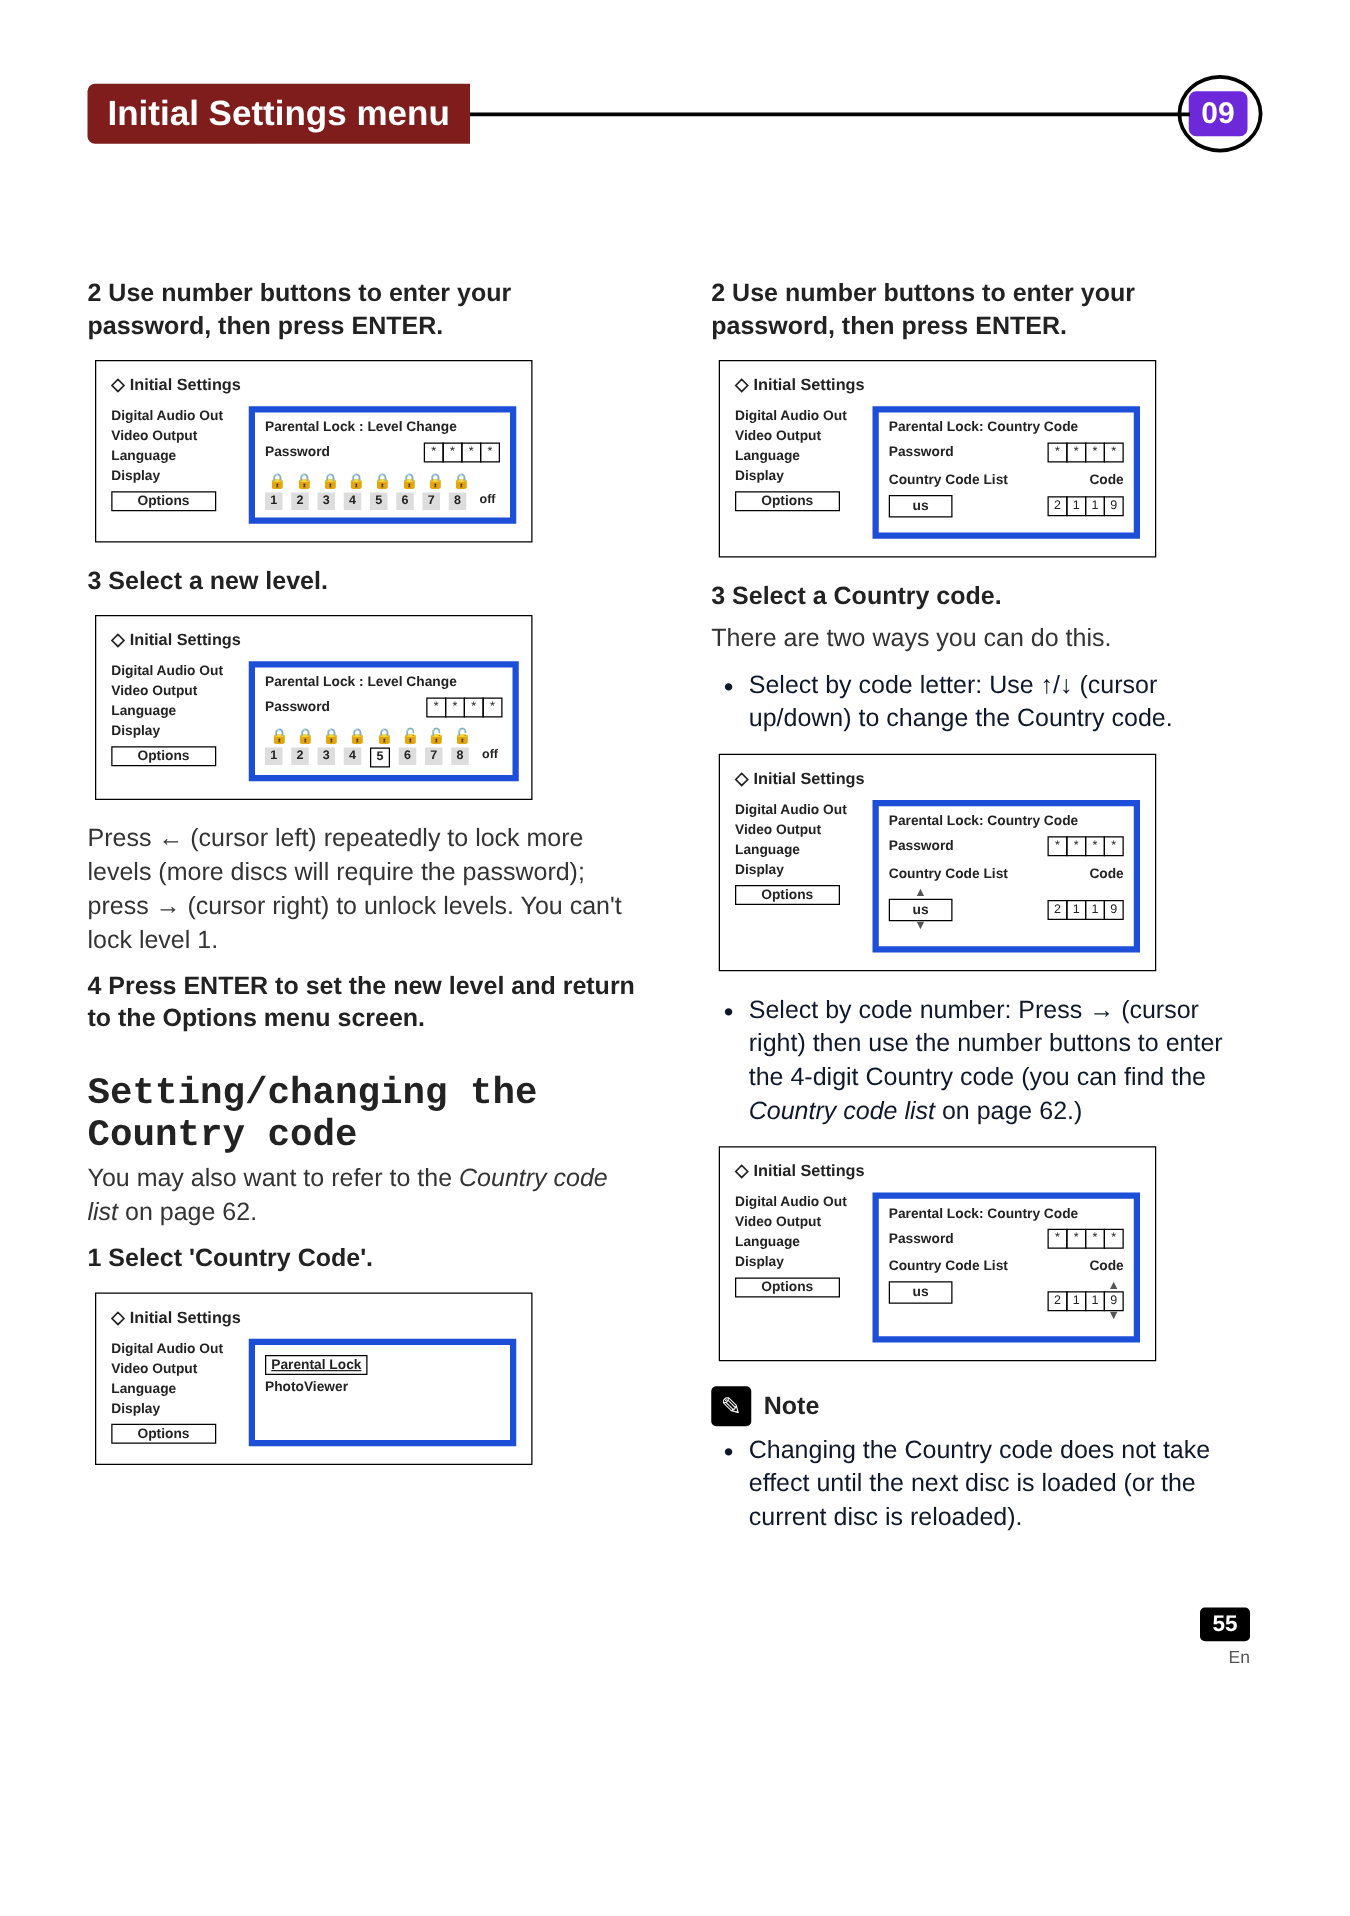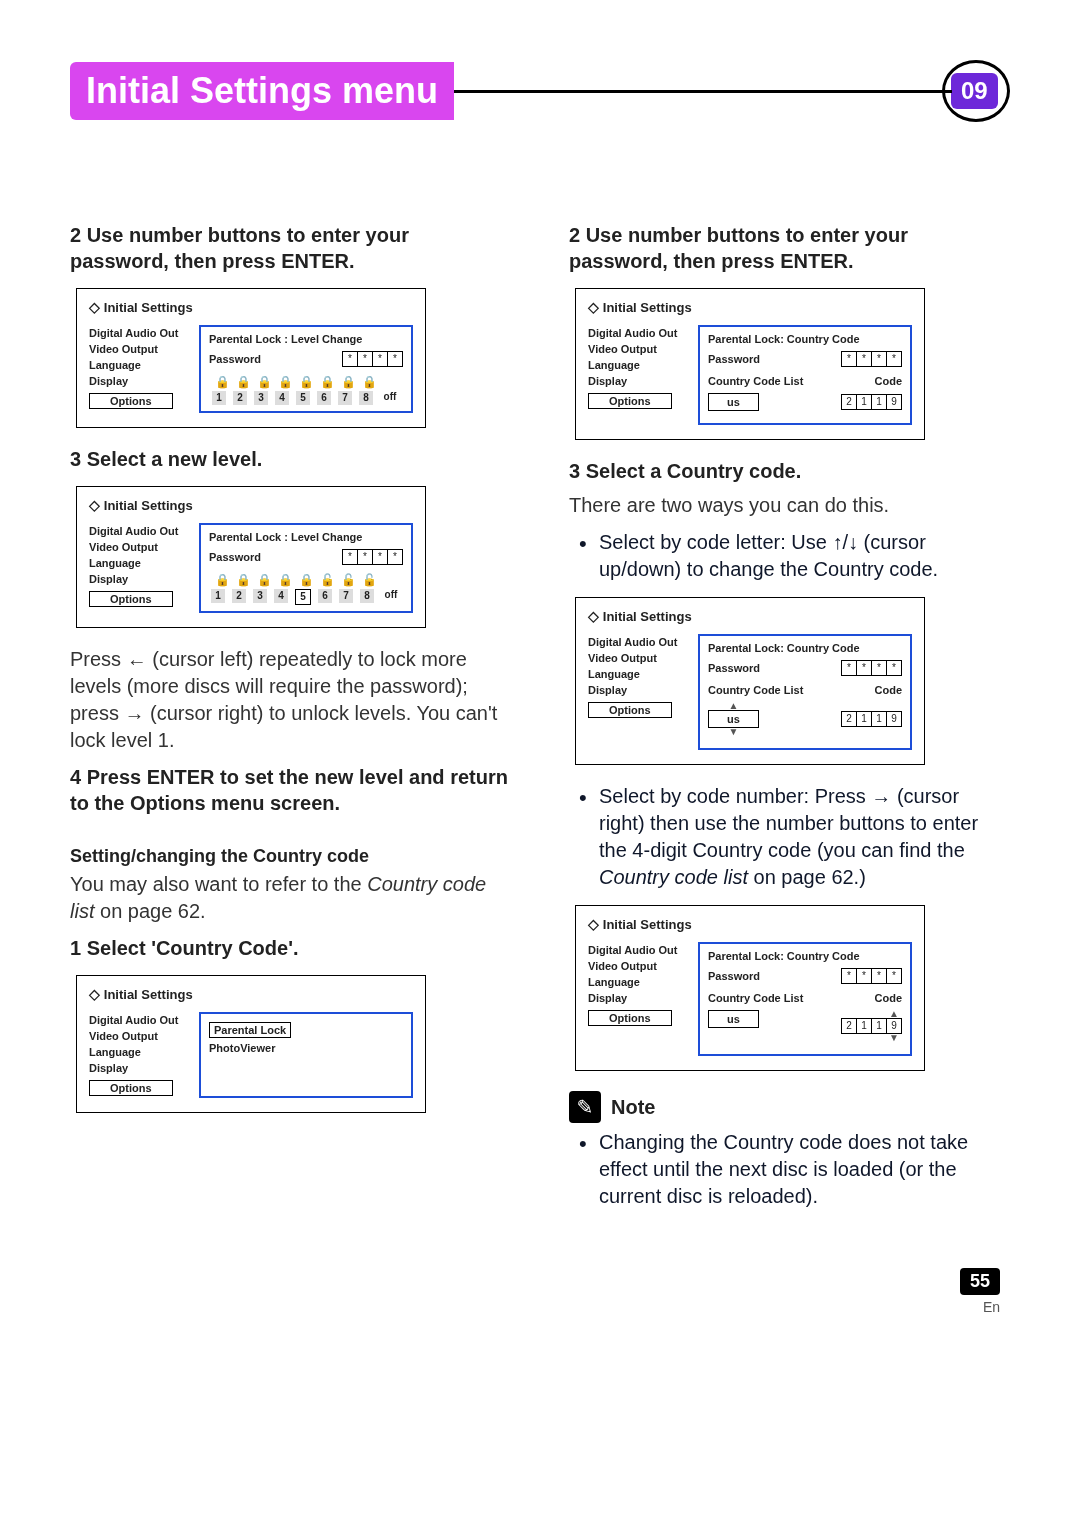--- a/index.html
+++ b/index.html
@@ -12,23 +12,23 @@
   }
   .page {
     padding: 60px 70px 40px 70px;
   }
   .header-bar {
     display: flex;
     align-items: center;
     margin-bottom: 90px;
   }
   .header-title {
-    background: #d946ef;
+    background: #7f1d1d;
     color: #fff;
-    font-size: 36px;
+    font-size: 28px;
     font-weight: bold;
     padding: 8px 16px;
     border-radius: 6px 0 0 6px;
     flex: 0 0 auto;
   }
   .header-line {
     flex: 1;
     height: 3px;
     background: #000;
     position: relative;
@@ -67,22 +67,23 @@
     line-height: 1.3;
   }
   .body-text {
     font-size: 20px;
     line-height: 1.35;
     margin: 4px 0 10px 0;
     color: #333;
   }
   .section-heading {
     font-weight: bold;
-    font-size: 18px;
+    font-size: 30px;
     margin: 30px 0 0 0;
+    font-family: Liberation Mono, monospace;
   }
   .italic { font-style: italic; }
   .ui-panel {
     border: 1px solid #000;
     margin: 14px 6px 18px 6px;
     padding: 10px 12px 14px 12px;
     font-size: 12px;
     width: 350px;
     box-sizing: border-box;
   }
@@ -110,21 +111,21 @@
     font-size: 11px;
   }
   .ui-sidebar .boxed {
     border: 1px solid #000;
     padding: 1px 20px;
     display: inline-block;
     margin-top: 2px;
   }
   .ui-main {
     flex: 1;
-    border: 2px solid #1d4ed8;
+    border: 5px solid #1d4ed8;
     padding: 6px 8px;
   }
   .ui-main-title {
     font-weight: bold;
     font-size: 11px;
     margin-bottom: 6px;
   }
   .ui-row {
     display: flex;
     align-items: center;
@@ -258,20 +259,21 @@
   }
   .opt-col div {
     font-weight: bold;
     font-size: 11px;
     padding: 2px 0;
   }
   .opt-boxed {
     border: 1px solid #000;
     padding: 1px 4px;
     display: inline-block;
+    text-decoration: underline;
   }
   .page-footer {
     margin-top: 50px;
     text-align: right;
     padding-right: 10px;
   }
   .page-num-badge {
     background: #000;
     color: #fff;
     font-weight: bold;

